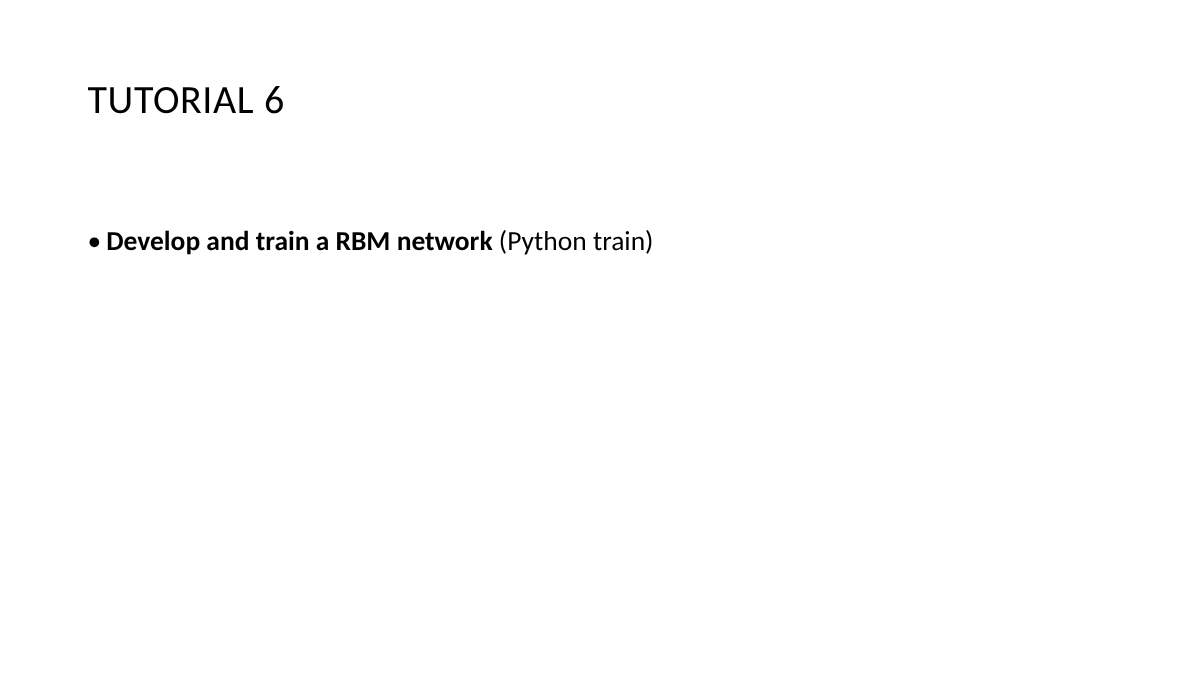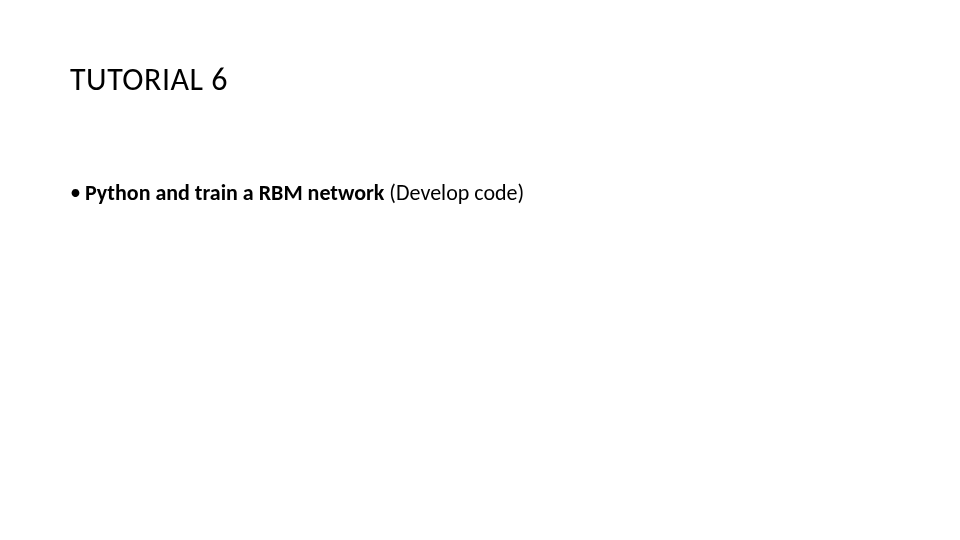--- a/index.html
+++ b/index.html
@@ -41,16 +41,16 @@
   }
 </style>
 </head>
 <body>
 
 <div class="slide">
   <h1 class="title">TUTORIAL 6</h1>
 
   <div class="body">
     <div class="bullet-row">
-      <span class="bullet-mark">•</span><span class="bold">Python and train a RBM network</span><span> (Develop code)</span>
+      <span class="bullet-mark">•</span><span class="bold">Develop and train a RBM network</span><span> (Python train)</span>
     </div>
   </div>
 </div>
 
 </body></html>

